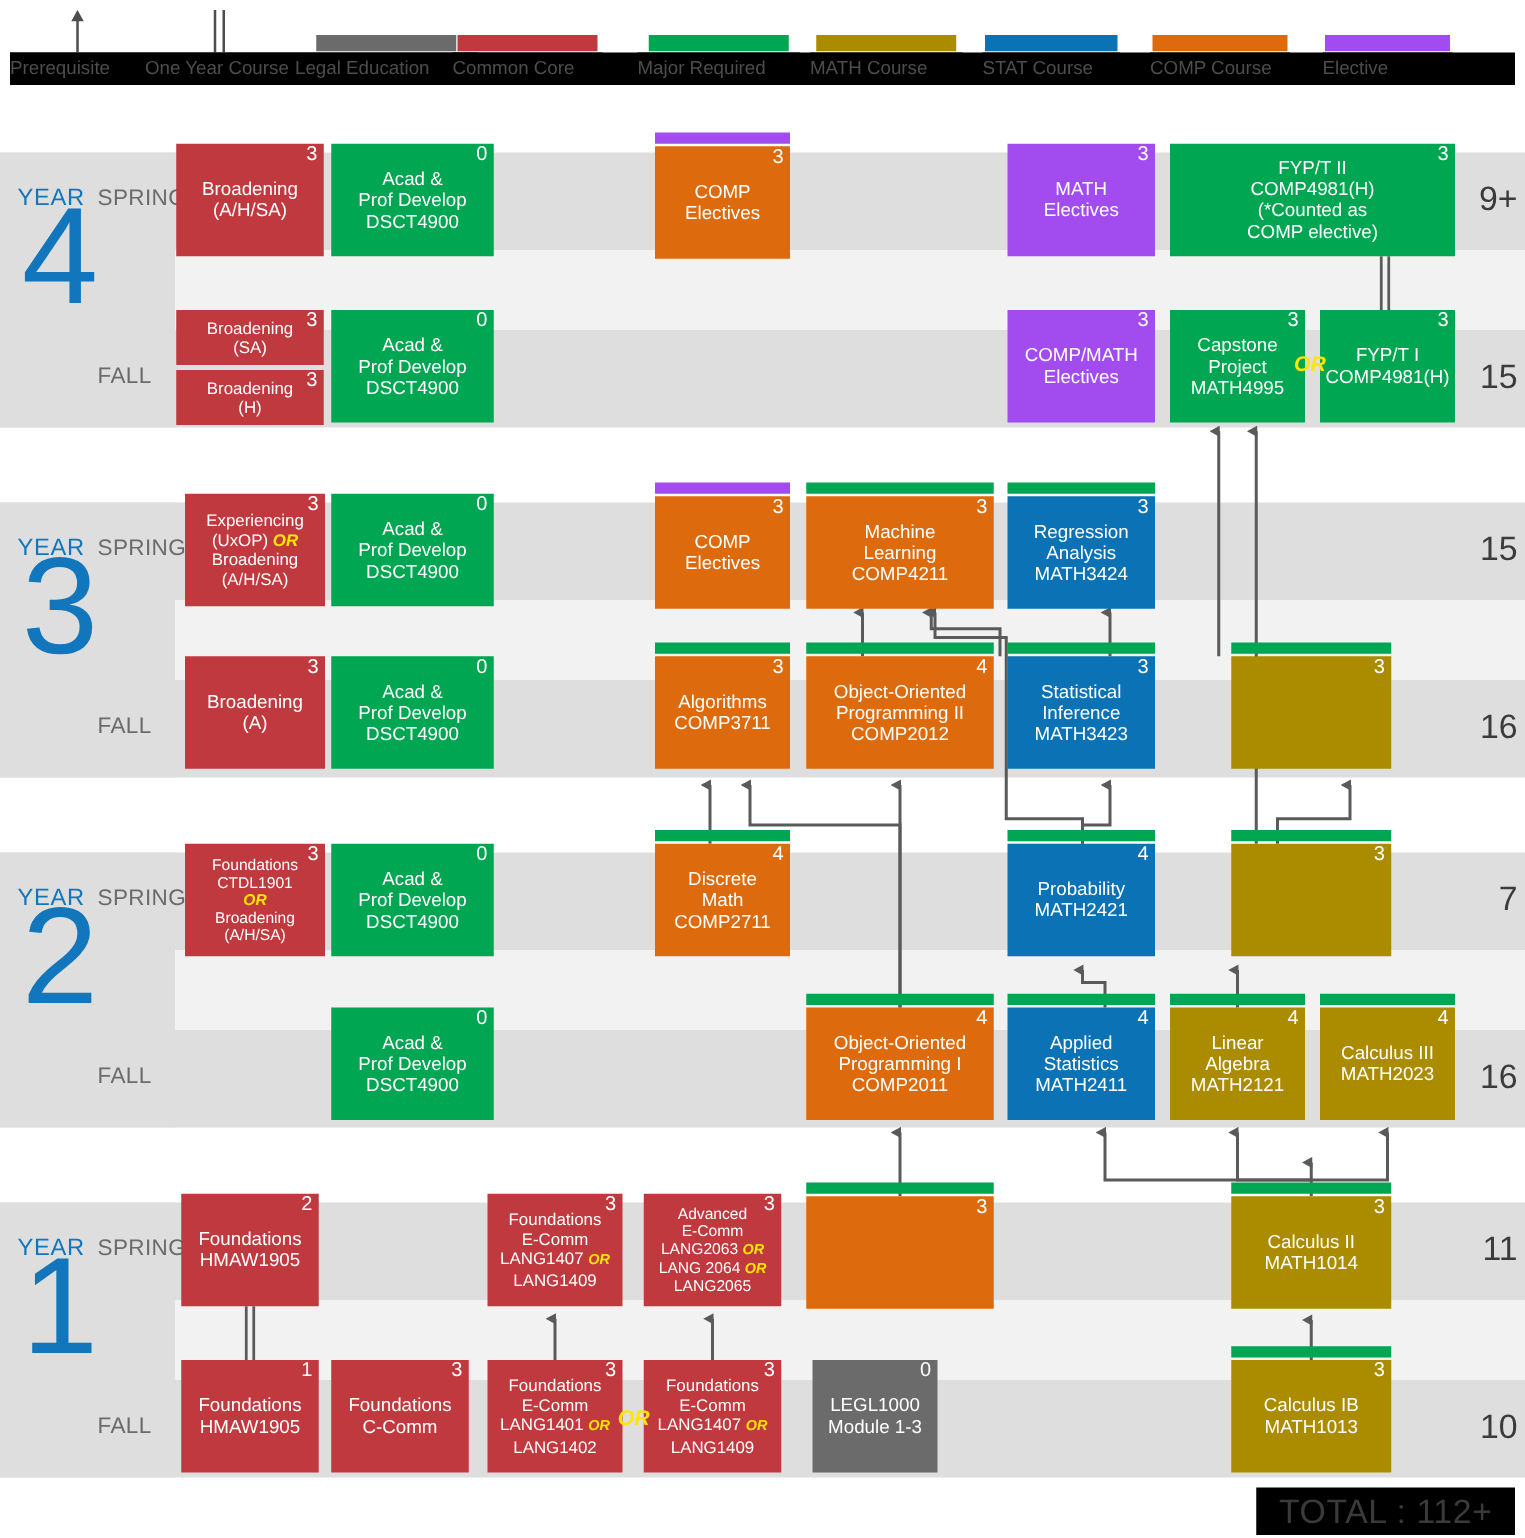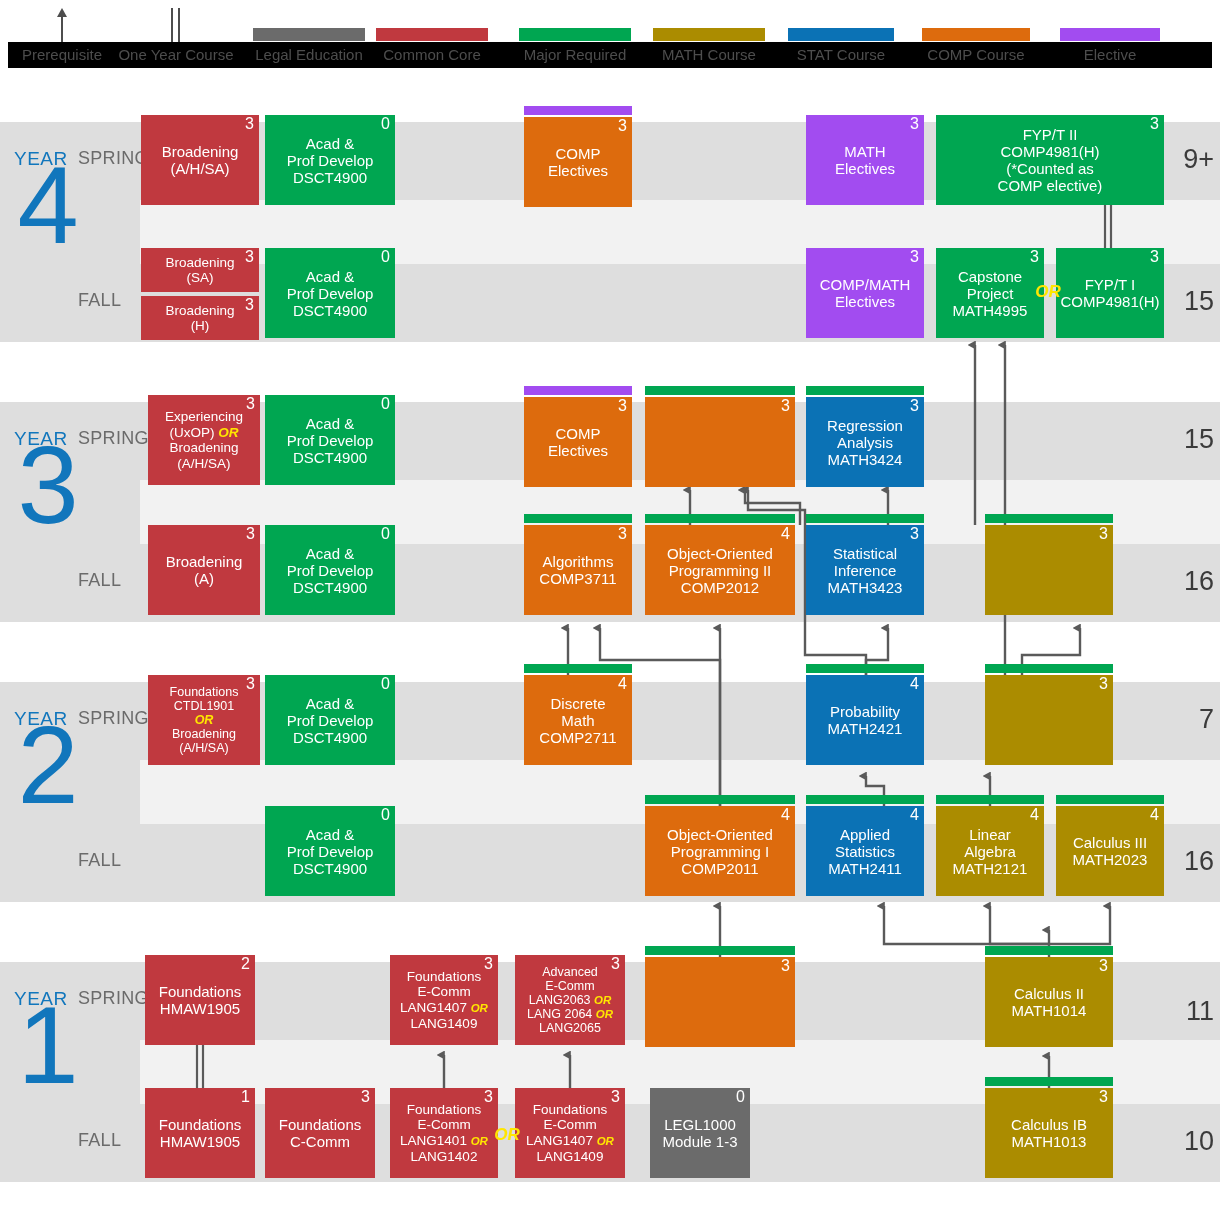--- a/index.html
+++ b/index.html
@@ -21,21 +21,21 @@
   
   #legend { position: absolute; left: 0; top: 0; width: 1220px; height: 80px; }
   .legend-strip {
     position: absolute; left: 8px; top: 42px; width: 1204px; height: 26px;
     background: #000000;
   }
   .legend-item { position: absolute; top: 42px; height: 26px; }
   .legend-label {
     position: absolute; left: 0; top: 0; width: 100%; height: 24px;
     color: #4d4d4d; font-size: 15px; line-height: 26px;
-    text-align: center; white-space: nowrap;
+    text-align: left; white-space: nowrap;
     background: #000000;
   }
   .legend-swatch {
     position: absolute; top: -14px; left: 50%; transform: translateX(-50%);
     width: 104px; height: 13px;
   }
   .legend-arrow {
     position: absolute; top: -36px; left: 50%; transform: translateX(-50%);
     width: 12px; height: 36px;
   }
@@ -143,21 +143,21 @@
           <div class="legend-dbl">
             <i></i>
             <i></i>
           </div>
           <div class="legend-label">One Year Course</div>
         </div>
         <div class="legend-item" style="left: 236px; width: 146px; text-decoration: underline;">
           <div class="legend-swatch" style="background: rgb(107, 107, 107); width: 112px;"></div>
           <div class="legend-label">Legal Education</div>
         </div>
-        <div class="legend-item" style="left: 372px; width: 120px;">
+        <div class="legend-item" style="left: 362px; width: 120px;">
           <div class="legend-swatch" style="background: rgb(192, 57, 63); width: 112px;"></div>
           <div class="legend-label">Common Core</div>
         </div>
         <div class="legend-item" style="left: 510px; width: 130px;">
           <div class="legend-swatch" style="background: rgb(0, 166, 81); width: 112px;"></div>
           <div class="legend-label">Major Required</div>
         </div>
         <div class="legend-item" style="left: 648px; width: 122px;">
           <div class="legend-swatch" style="background: rgb(171, 140, 0); width: 112px;"></div>
           <div class="legend-label">MATH Course</div>
@@ -344,20 +344,21 @@
       <div class="course" style="left: 524px; top: 397px; width: 108px; height: 90px;">
         <div class="topbar" style="background: rgb(162, 76, 240);"></div>
         <div class="body" style="background: rgb(221, 107, 13);">
           <div class="txt">COMP<br>Electives</div>
           <div class="cr">3</div>
         </div>
       </div>
       <div class="course" style="left: 645px; top: 397px; width: 150px; height: 90px;">
         <div class="topbar" style="background: rgb(0, 166, 81);"></div>
         <div class="body" style="background: rgb(221, 107, 13);">
+          <div class="txt">Machine<br>Learning<br>COMP4211</div>
           <div class="cr">3</div>
         </div>
       </div>
       <div class="course" style="left: 806px; top: 397px; width: 118px; height: 90px;">
         <div class="topbar" style="background: rgb(0, 166, 81);"></div>
         <div class="body" style="background: rgb(11, 114, 181);">
           <div class="txt">Regression<br>Analysis<br>MATH3424</div>
           <div class="cr">3</div>
         </div>
       </div>
@@ -545,18 +546,19 @@
       </div>
     </div>
 
   <div id="row-totals">
       <div class="rowtotal" style="top: 144px;">9+</div>
       <div class="rowtotal" style="top: 286px;">15</div>
       <div class="rowtotal" style="top: 424px;">15</div>
       <div class="rowtotal" style="top: 566px;">16</div>
       <div class="rowtotal" style="top: 704px;">7</div>
       <div class="rowtotal" style="top: 846px;">16</div>
-      <div class="rowtotal" style="top: 984px; margin-top: 12px;">11</div>
+      <div class="rowtotal" style="top: 984px;">11</div>
       <div class="rowtotal" style="top: 1126px;">10</div>
     </div>
 
+  <div id="total">TOTAL : 112+</div>
 
 </div>
 
 </body></html>

